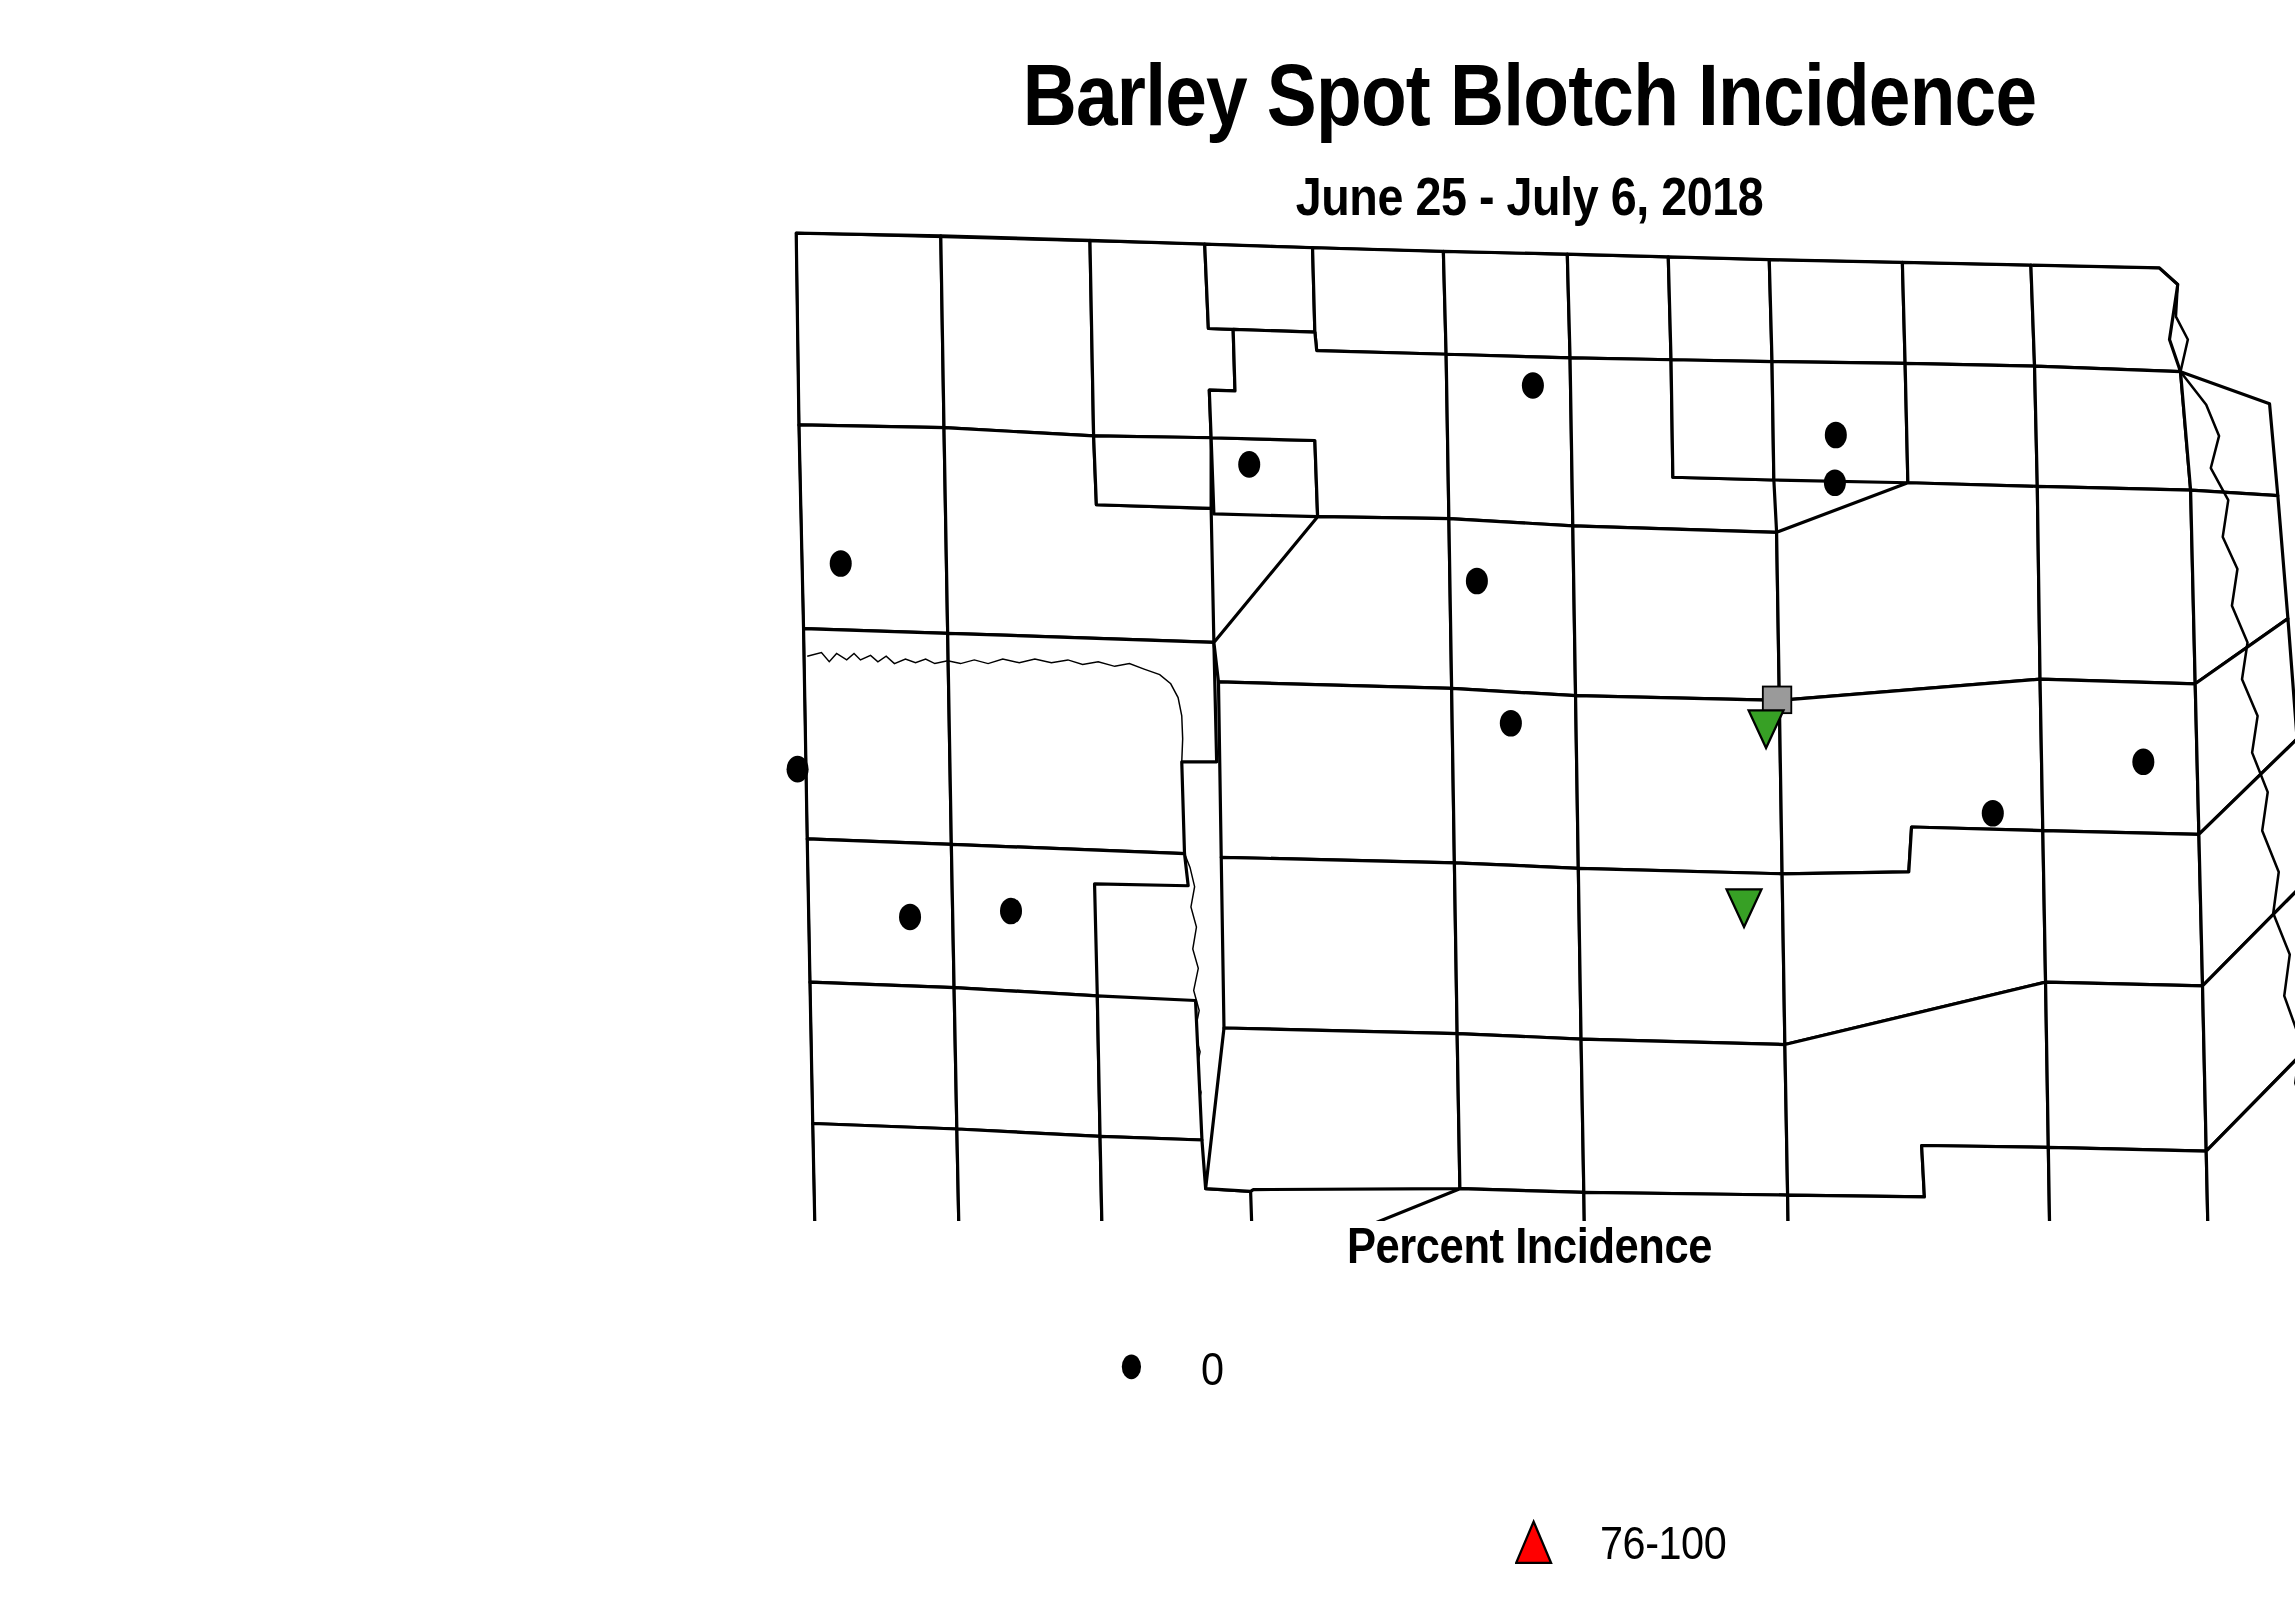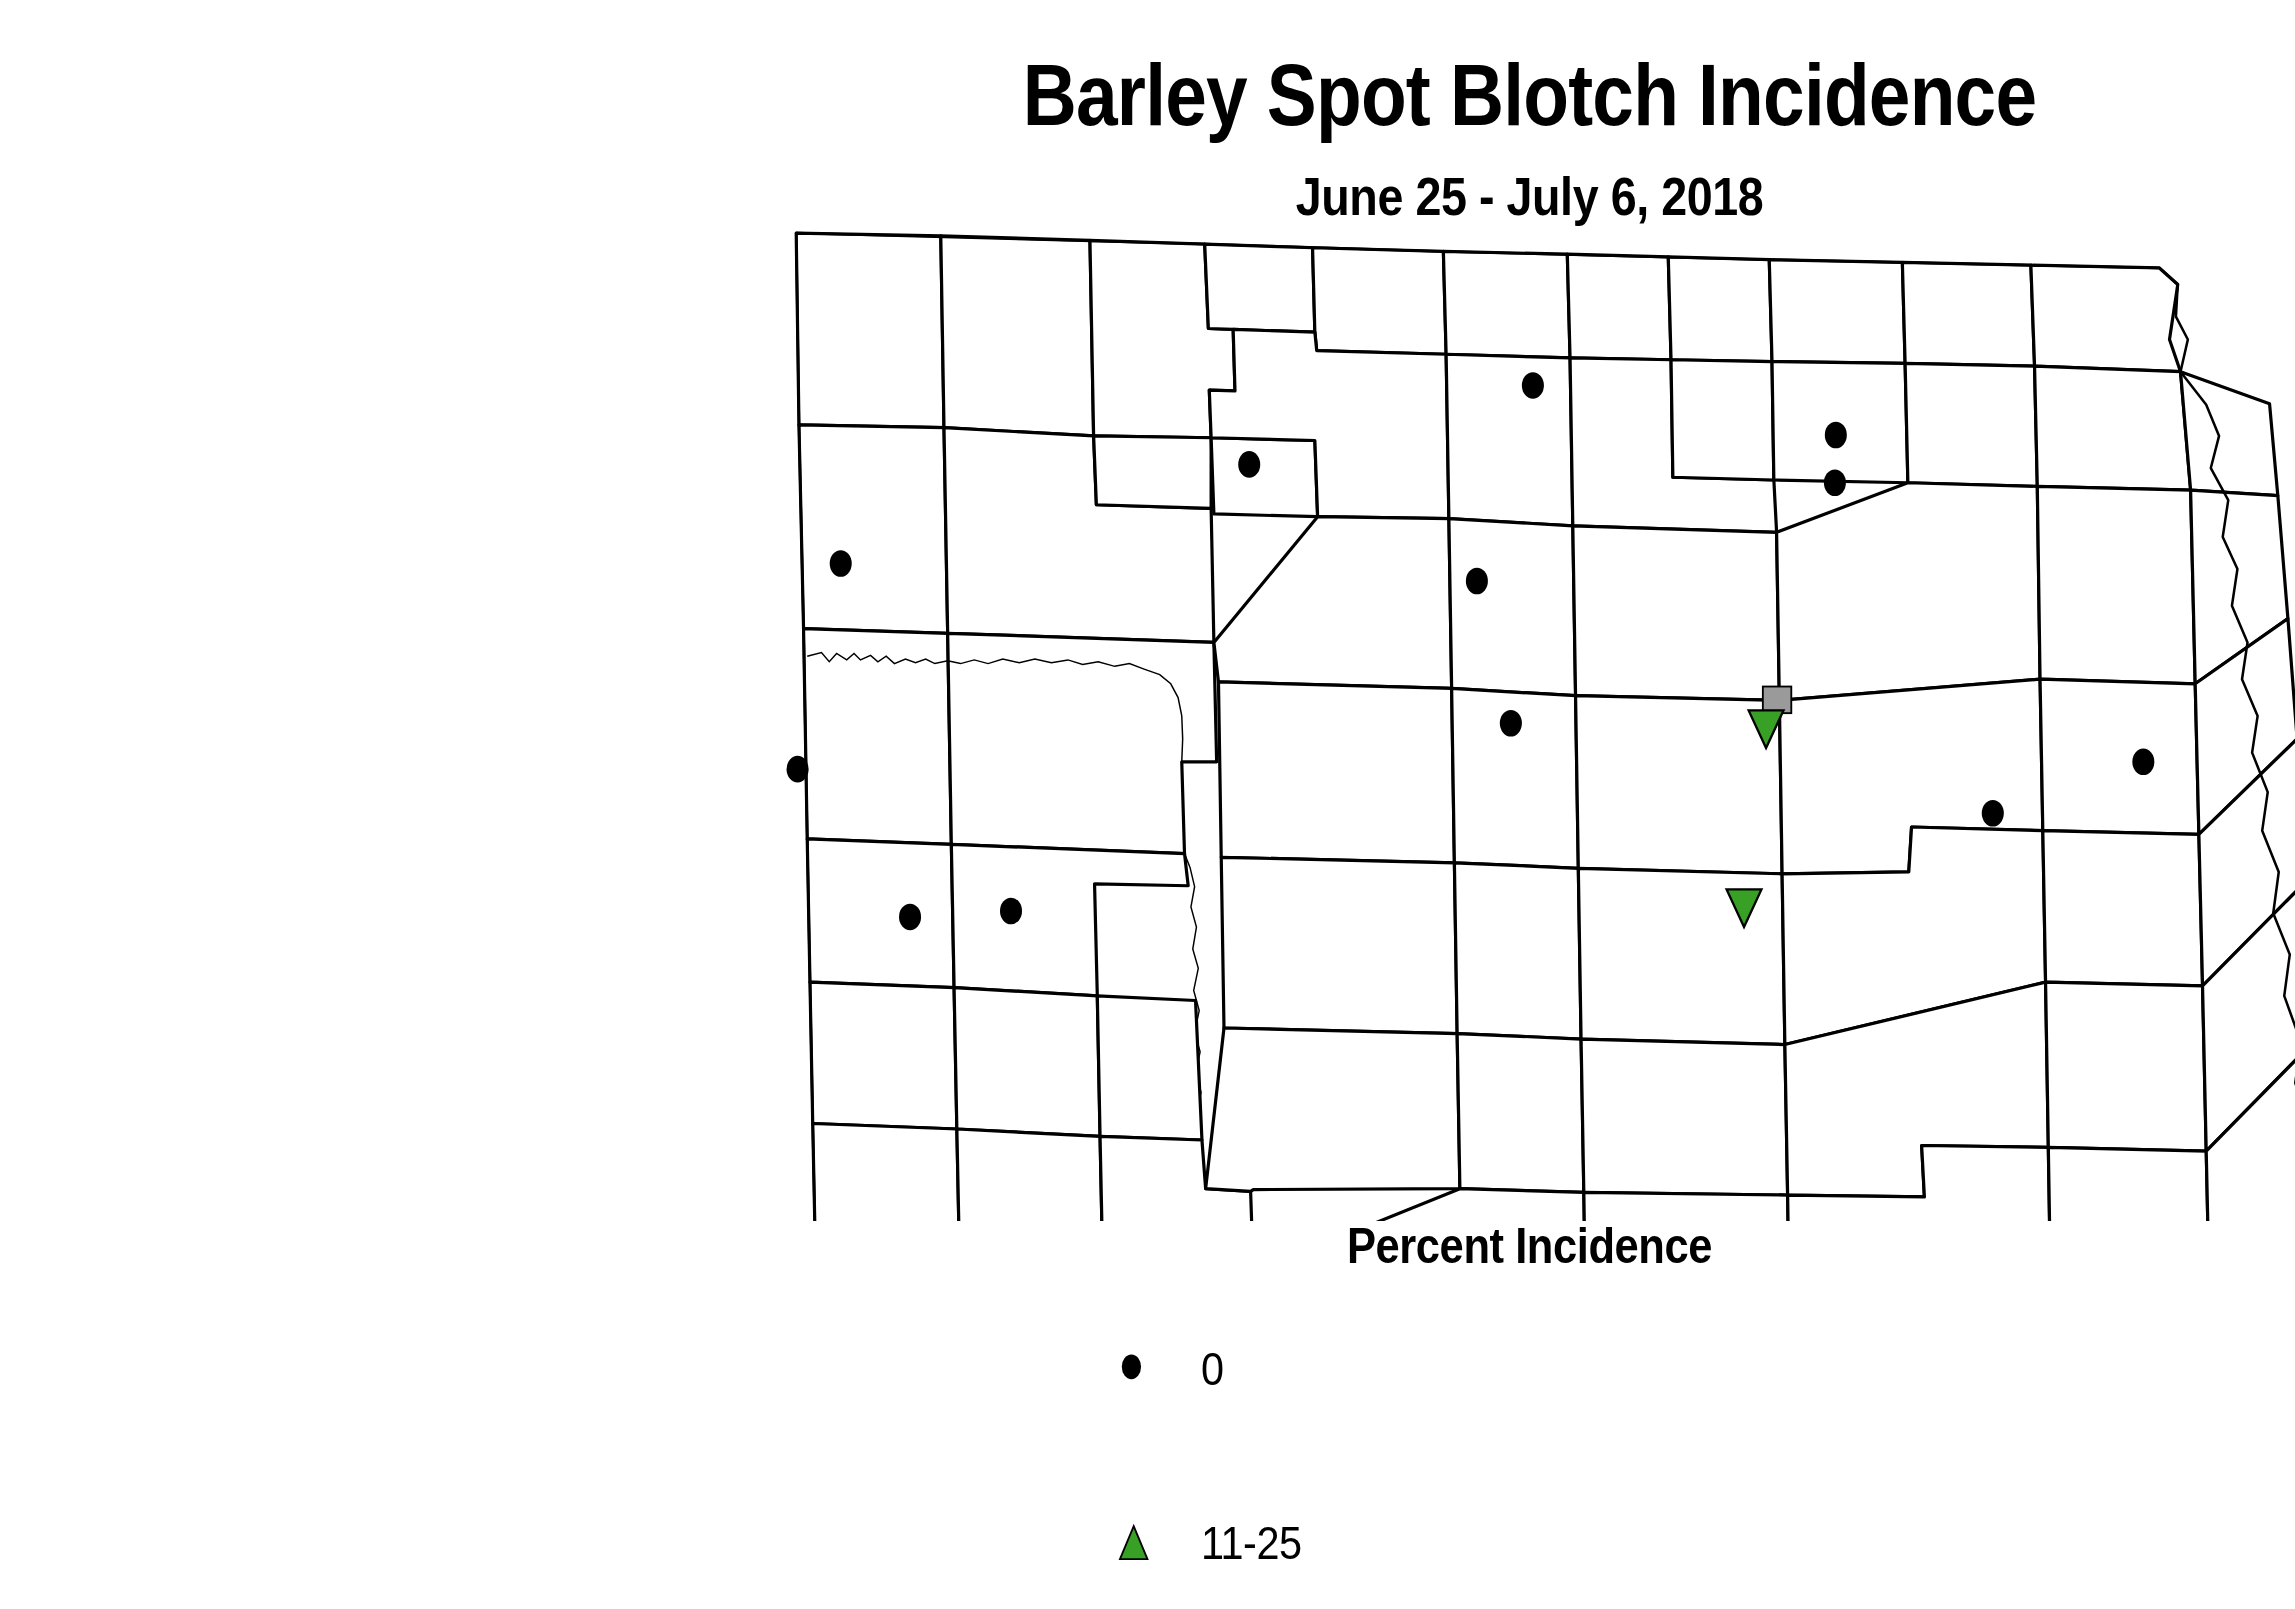--- a/index.html
+++ b/index.html
@@ -304,29 +304,29 @@
       <div class="legend-item legend-col-a legend-row-0">
         <span class="legend-sym">
           <svg width="51" height="55" viewBox="0 0 110 120">
               <ellipse cx="33" cy="52" rx="21" ry="27" fill="#000000"></ellipse>
             </svg>
         </span>
         <span class="legend-label">0</span>
       </div>
 
 
-      <div class="legend-item legend-col-a legend-row-2">
+
+
+
+      <div class="legend-item legend-col-b legend-row-2">
         <span class="legend-sym">
           <svg width="51" height="55" viewBox="0 0 110 120">
-              <polygon points="38,20 68,92 8,92" fill="#37A025" stroke="#000000" stroke-width="4"></polygon>
+              <polygon points="40,10 78,100 2,100" fill="#FF0000" stroke="#000000" stroke-width="5"></polygon>
             </svg>
         </span>
-        <span class="legend-label">11-25</span>
+        <span class="legend-label">76-100</span>
       </div>
-
-
-
 
     </div>
   </div>
 
 </div>
 
 
 </body></html>

